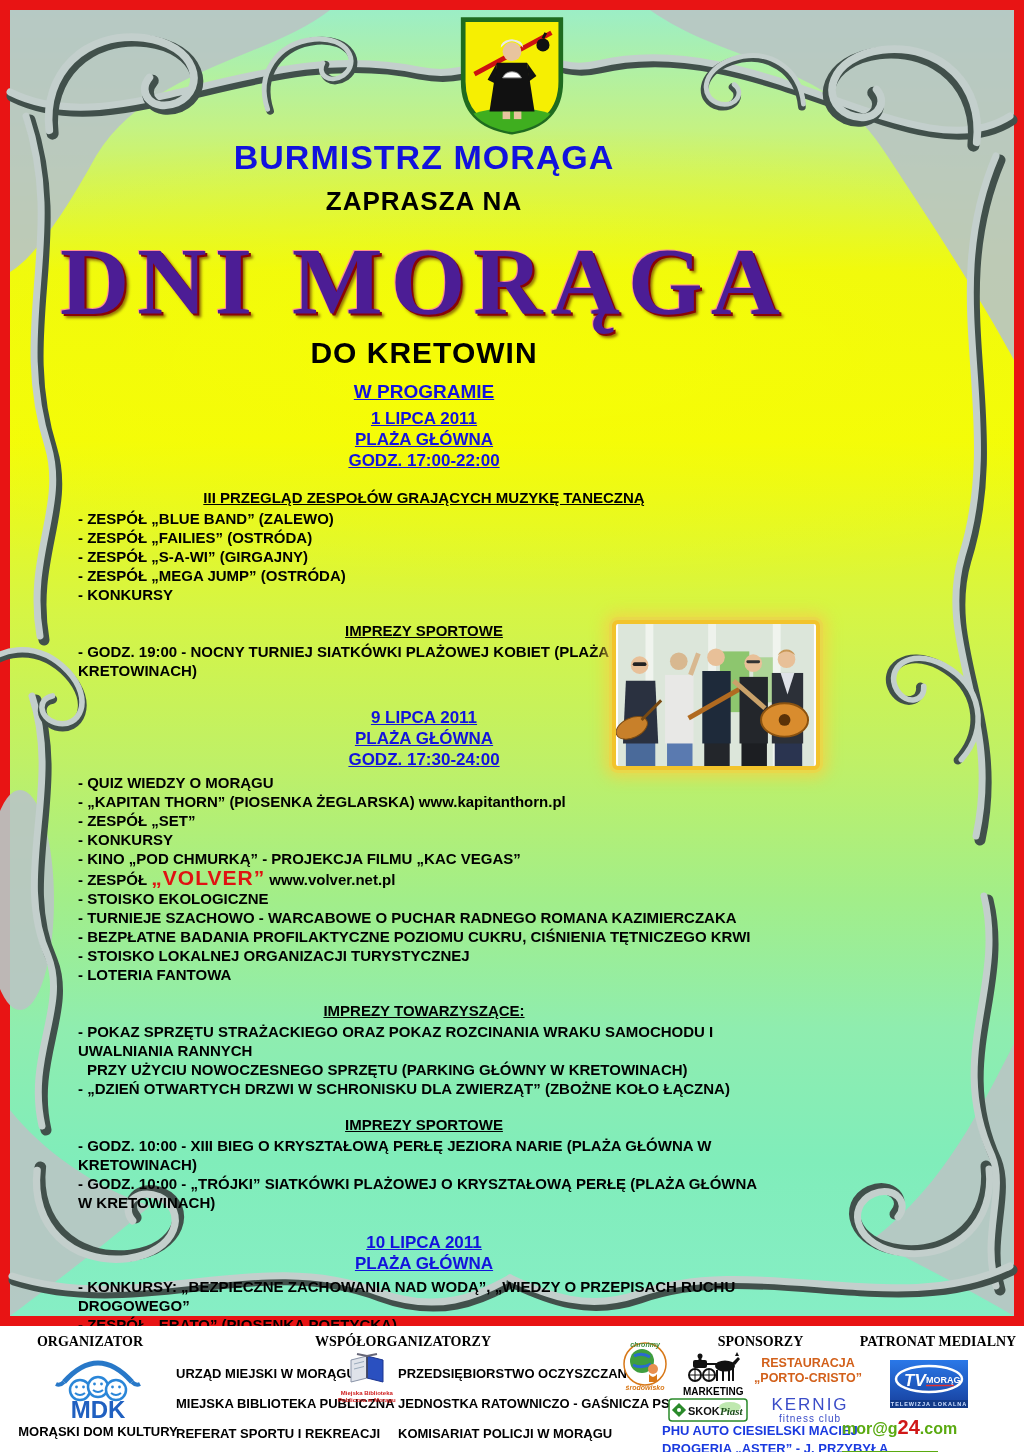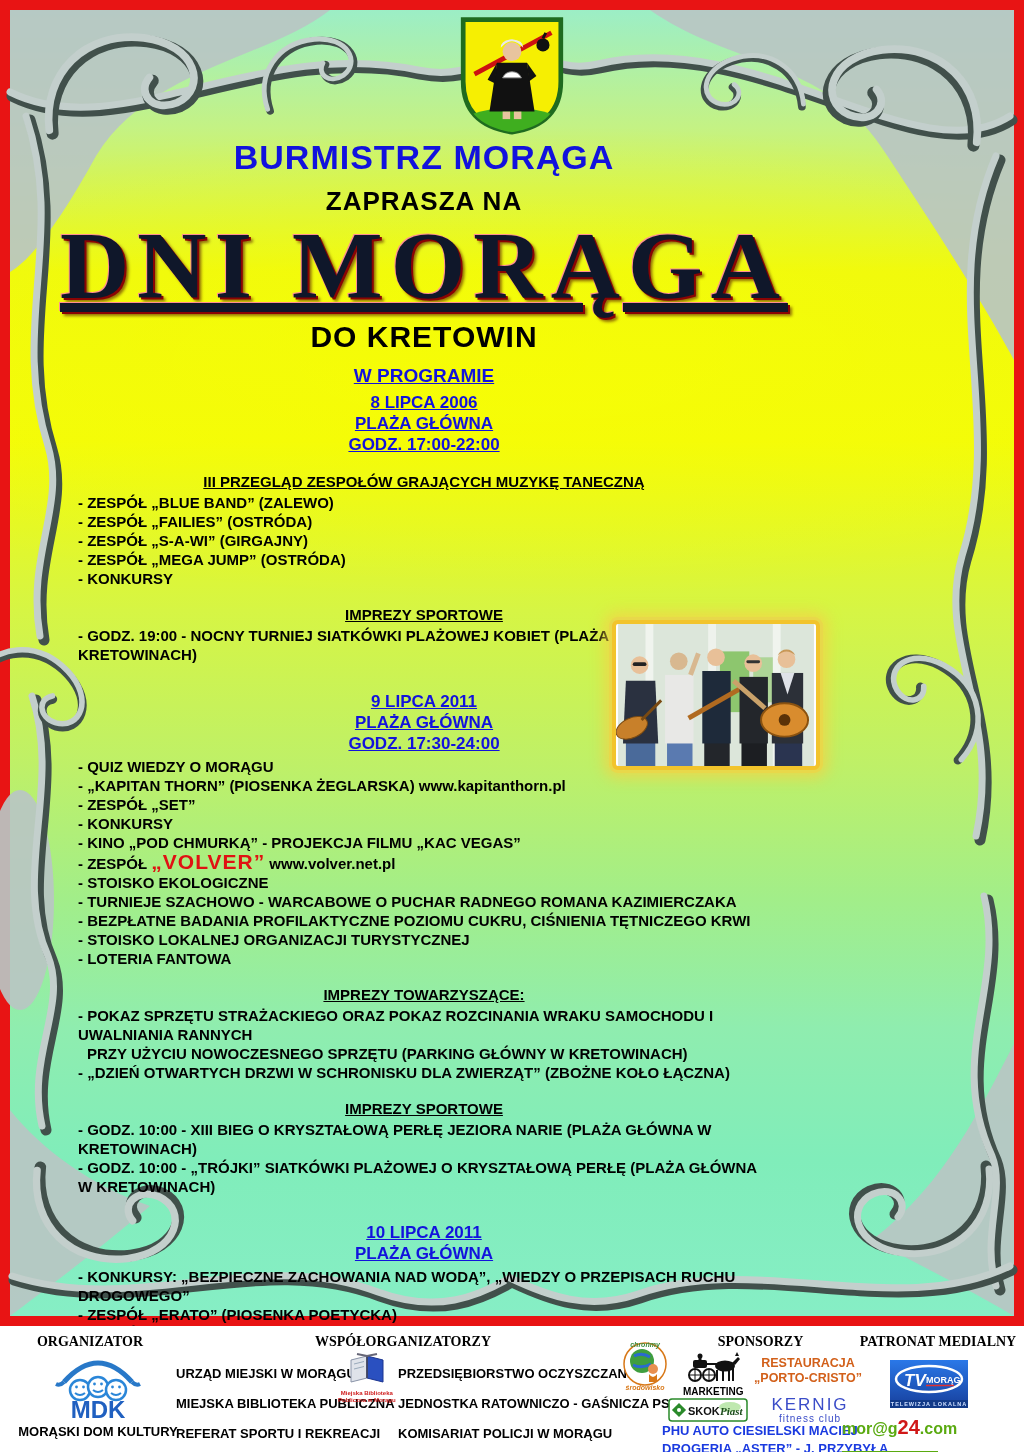--- a/index.html
+++ b/index.html
@@ -15,27 +15,27 @@
   .orn{position:absolute;left:0;top:0;pointer-events:none;}
   .od{fill:none;stroke:#41504b;stroke-width:11;stroke-linecap:round}
   .ol{fill:none;stroke:#c3cfcc;stroke-width:7;stroke-linecap:round}
   .ob{fill:#b9c6c3;opacity:.92}
   
   .crest{position:absolute;left:50%;top:14px;transform:translateX(-50%);}
   
   .content{position:absolute;left:0;top:138px;width:848px;text-align:center;}
   .burmistrz{font-size:34px;color:#1212dd;letter-spacing:1px;}
   .zaprasza{font-size:26px;margin-top:9px;letter-spacing:1px;}
-  .dni{font-family:"Liberation Serif",serif;font-size:96px;line-height:1.02;color:#0f172a;
-       letter-spacing:8px;margin-top:0px;
-       text-shadow:2px 2px 0 #8a0404, 4px 4px 3px rgba(70,0,0,.55), -1px -1px 0 #ff8f8f;text-decoration:underline;}
+  .dni{font-family:"Liberation Serif",serif;font-size:96px;line-height:1.02;color:#4c1d95;
+       letter-spacing:8px;margin-top:16px;
+       text-shadow:2px 2px 0 #8a0404, 4px 4px 3px rgba(70,0,0,.55), -1px -1px 0 #ff8f8f;}
   .kretowin{font-size:30px;margin-top:5px;letter-spacing:1px;}
   .wprog{font-size:19px;color:#1212dd;text-decoration:underline;margin-top:11px;}
   .dayhead{font-size:17px;color:#1212dd;text-decoration:underline;line-height:21px;}
-  .dh1{margin-top:5px}.dh2{margin-top:27px}.dh3{margin-top:26px}
+  .dh1{margin-top:5px}.dh2{margin-top:27px}.dh3{margin-top:20px}
   .rows{font-size:15px;line-height:19px;text-align:left;padding:0 78px;margin-top:3px;}
   .rows .row-h{text-align:center;text-decoration:underline;margin-top:17px;margin-bottom:2px;}
   .rows3 .row-h{margin-top:24px;}
   .row-c{padding-left:9px;}
   .volver{color:#e01212;font-size:21px;letter-spacing:1px;}
   
   .photo{position:absolute;left:612px;top:620px;width:200px;height:142px;background:#fff;
          border:4px solid #f2c42c;border-radius:6px;
          box-shadow:0 0 0 3px #e8d84a, 0 0 14px 8px rgba(244,210,70,.75);}
   .photo svg{display:block;border-radius:3px;}
@@ -139,21 +139,21 @@
 
   <div class="content">
     <div class="burmistrz">BURMISTRZ MORĄGA</div>
     <div class="zaprasza">ZAPRASZA NA</div>
     <div class="dni">DNI MORĄGA</div>
     <div class="kretowin">DO KRETOWIN</div>
     <div class="wprog">W PROGRAMIE</div>
 
     <div>
       <div class="dayhead dh1">
-        <div>8 LIPCA 2006</div>
+        <div>1 LIPCA 2011</div>
         <div>PLAŻA GŁÓWNA</div>
         <div>GODZ. 17:00-22:00</div>
       </div>
       <div class="rows">
           <div class="row-h">III PRZEGLĄD ZESPOŁÓW GRAJĄCYCH MUZYKĘ TANECZNĄ</div>
           <div class="row-i">- ZESPÓŁ „BLUE BAND” (ZALEWO)</div>
           <div class="row-i">- ZESPÓŁ „FAILIES” (OSTRÓDA)</div>
           <div class="row-i">- ZESPÓŁ „S-A-WI” (GIRGAJNY)</div>
           <div class="row-i">- ZESPÓŁ „MEGA JUMP” (OSTRÓDA)</div>
           <div class="row-i">- KONKURSY</div>

